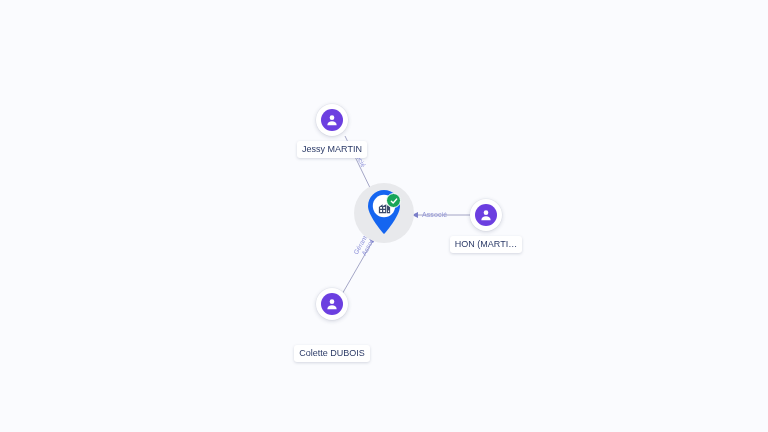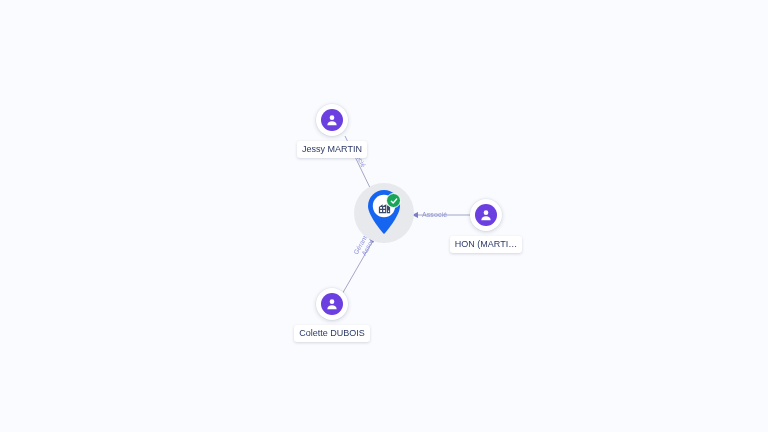--- a/index.html
+++ b/index.html
@@ -195,21 +195,21 @@
       <span class="avatar-disc">
         <svg width="14" height="14" viewBox="0 0 24 24" fill="#ffffff">
           <circle cx="12" cy="8" r="4"></circle>
           <path d="M4 21c0-4.4 3.6-7 8-7s8 2.6 8 7z"></path>
         </svg>
       </span>
     </div>
     <div class="node-label">HON (MARTI…</div>
   </div>
 
-  <div class="person-node" style="left:298px; top:288px;">
+  <div class="person-node" style="left:298px; top:288px;gap:20px;">
     <div class="person-circle">
       <span class="avatar-disc">
         <svg width="14" height="14" viewBox="0 0 24 24" fill="#ffffff">
           <circle cx="12" cy="8" r="4"></circle>
           <path d="M4 21c0-4.4 3.6-7 8-7s8 2.6 8 7z"></path>
         </svg>
       </span>
     </div>
     <div class="node-label">Colette DUBOIS</div>
   </div>

